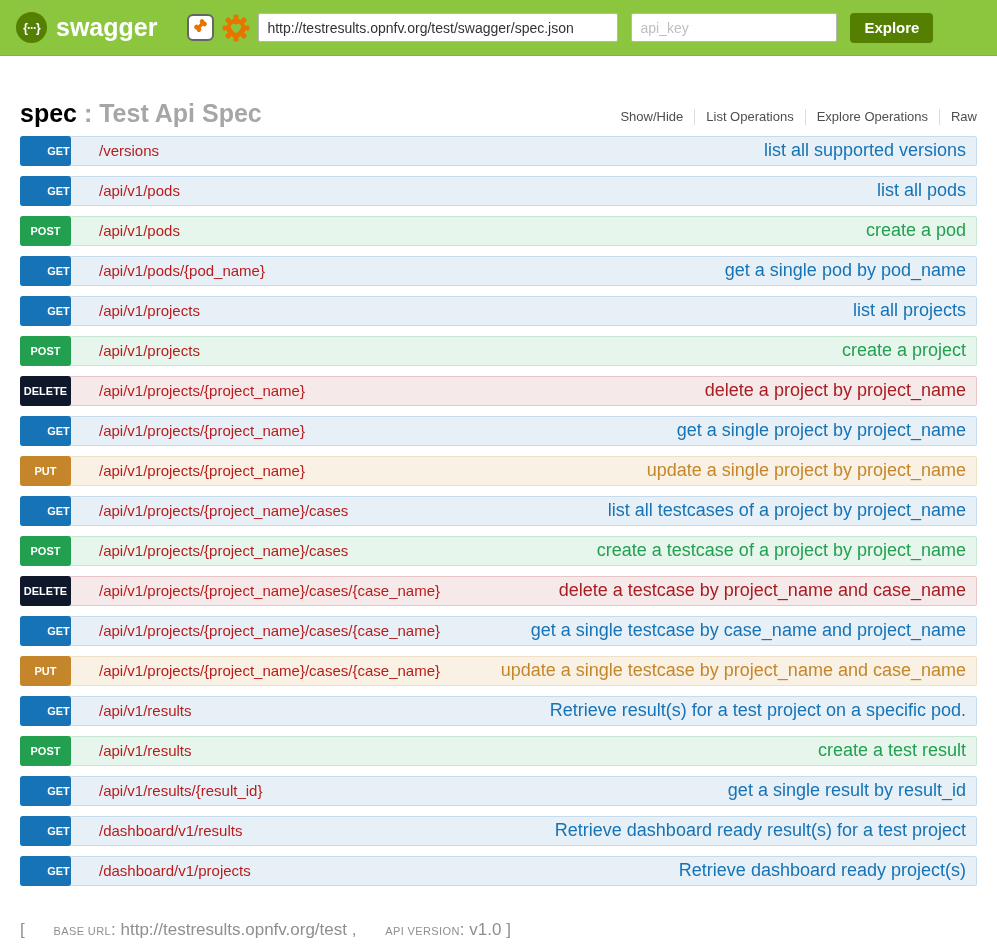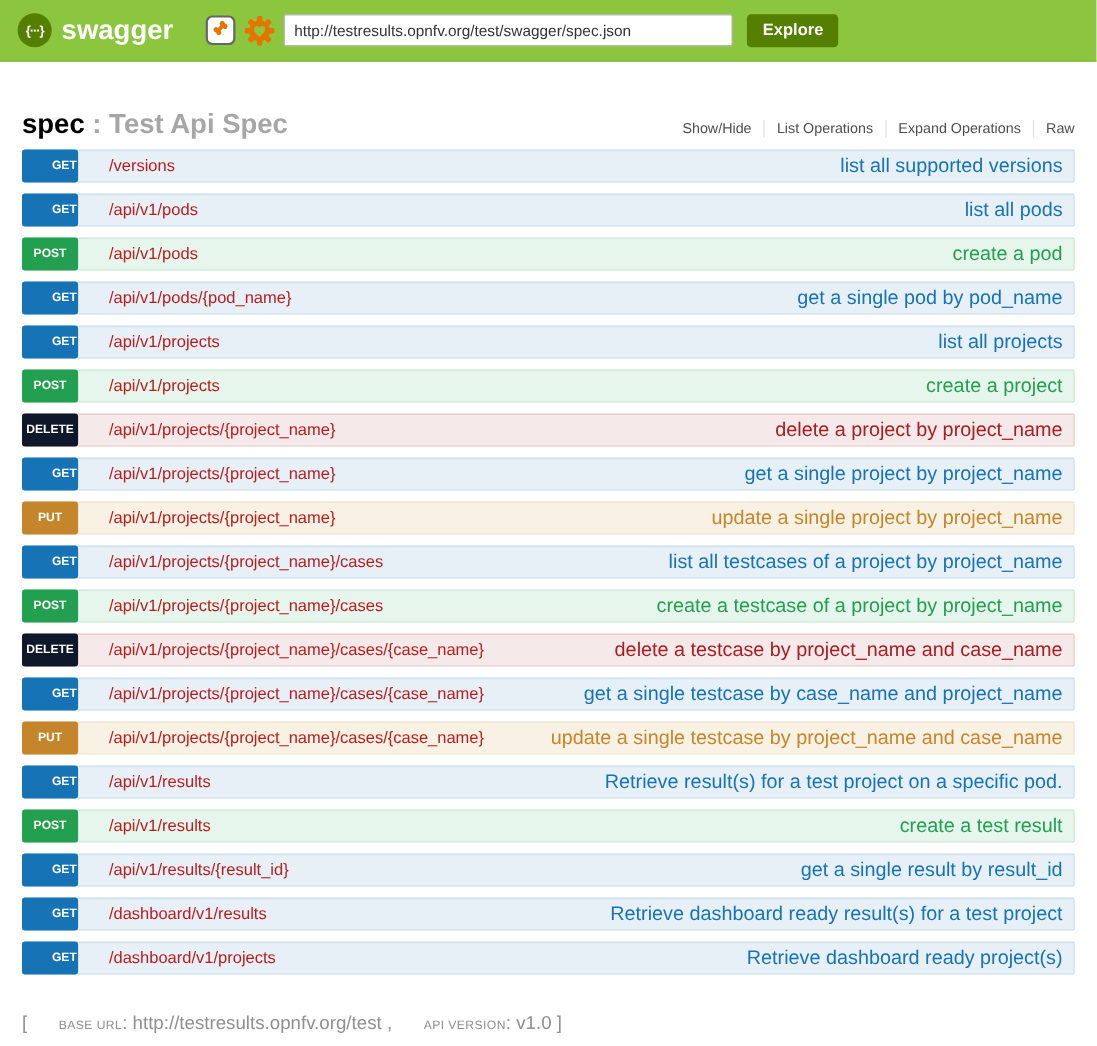--- a/index.html
+++ b/index.html
@@ -41,21 +41,21 @@
   .bone-button {
     width: 27px; height: 27px;
     background: #ffffff;
     border: 2px solid #666666;
     border-radius: 6px;
     display: flex; align-items: center; justify-content: center;
     cursor: pointer;
   }
   .gear-wrap { width: 30px; height: 30px; margin-left: 7px; display:flex; align-items:center; justify-content:center; }
   .url-input {
-    width: 408px; height: 29px;
+    width: 360px; height: 29px;
     margin-left: 7px;
     border: 1px solid #b7b7b7;
     border-radius: 2px;
     padding: 0 8px;
     font-size: 14px;
     color: #333333;
     font-family: "Liberation Sans", sans-serif;
     outline: none;
   }
   .apikey-input {
@@ -208,33 +208,34 @@
           <rect x="10" y="1.2" width="4" height="6" rx="1.2" transform="rotate(180 12 12)"></rect>
           <rect x="10" y="1.2" width="4" height="6" rx="1.2" transform="rotate(225 12 12)"></rect>
           <rect x="10" y="1.2" width="4" height="6" rx="1.2" transform="rotate(270 12 12)"></rect>
           <rect x="10" y="1.2" width="4" height="6" rx="1.2" transform="rotate(315 12 12)"></rect>
           <circle cx="12" cy="12" r="7.6"></circle>
         </g>
         <path fill="#8cc63f" d="M12 16.4 C 9.1 13.9 7.9 12.5 7.9 10.8 A 2.25 2.25 0 0 1 12 9.5 A 2.25 2.25 0 0 1 16.1 10.8 C 16.1 12.5 14.9 13.9 12 16.4 Z"></path>
       </svg>
     </div>
     <input class="url-input" type="text" value="http://testresults.opnfv.org/test/swagger/spec.json" style="">
+    <input class="apikey-input" type="text" placeholder="api_key" style="">
     <button class="explore-btn">Explore</button>
   </div>
 </div>
 
 <div class="main">
   <div class="page-head">
     <div class="page-title">
       <span class="t-main">spec</span><span class="t-sub"> : </span><span class="t-sub">Test Api Spec</span>
     </div>
     <ul class="ops-menu">
         <li>Show/Hide</li>
         <li>List Operations</li>
-        <li>Expand Operations</li>
+        <li>Explore Operations</li>
         <li>Raw</li>
       </ul>
   </div>
 
   <div class="endpoint-list">
       <div class="endpoint-row m-get">
     <div class="method-badge">GET</div>
     <span class="endpoint-path">/versions</span>
     <span class="endpoint-summary">list all supported versions</span>
   </div>

